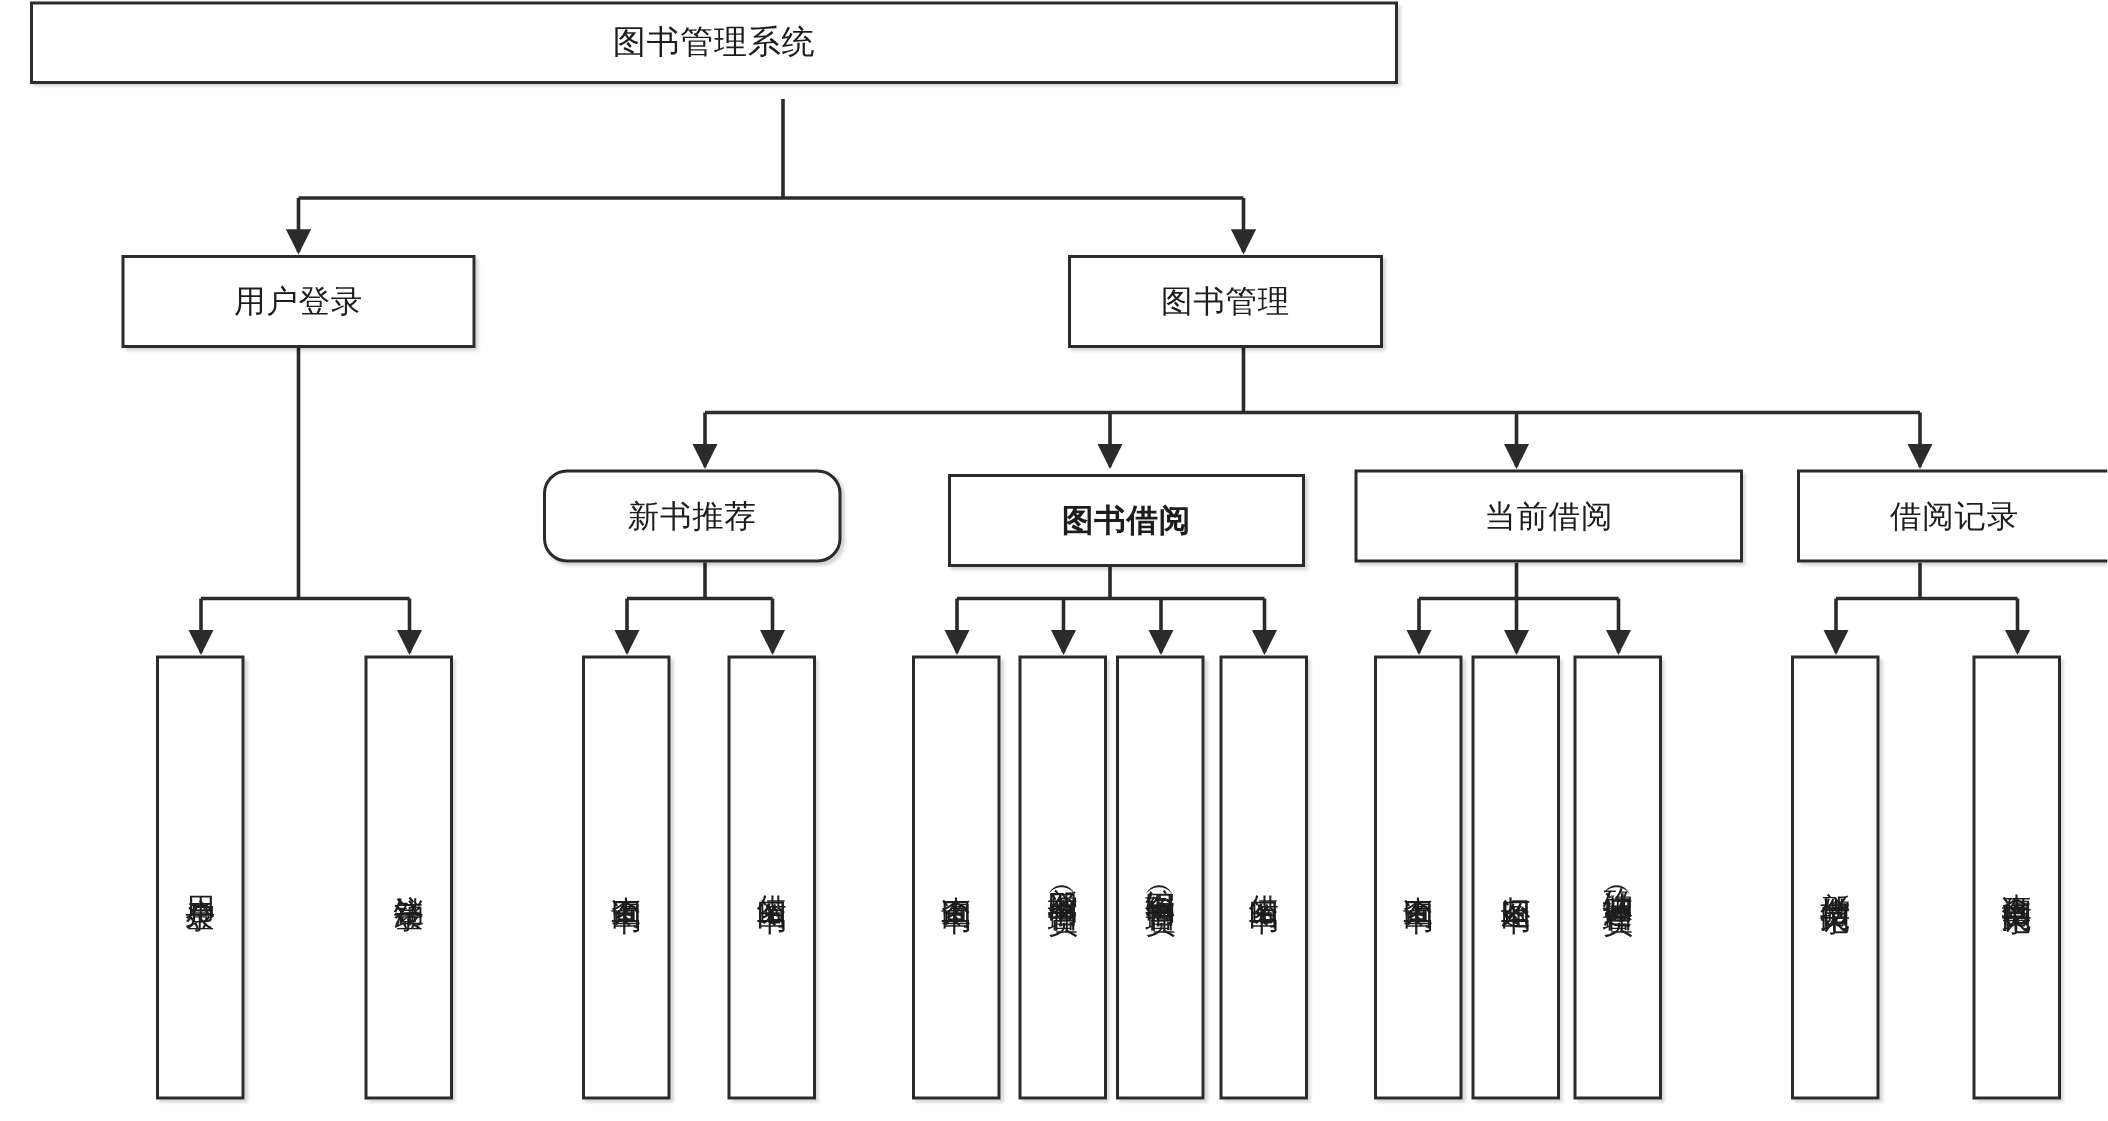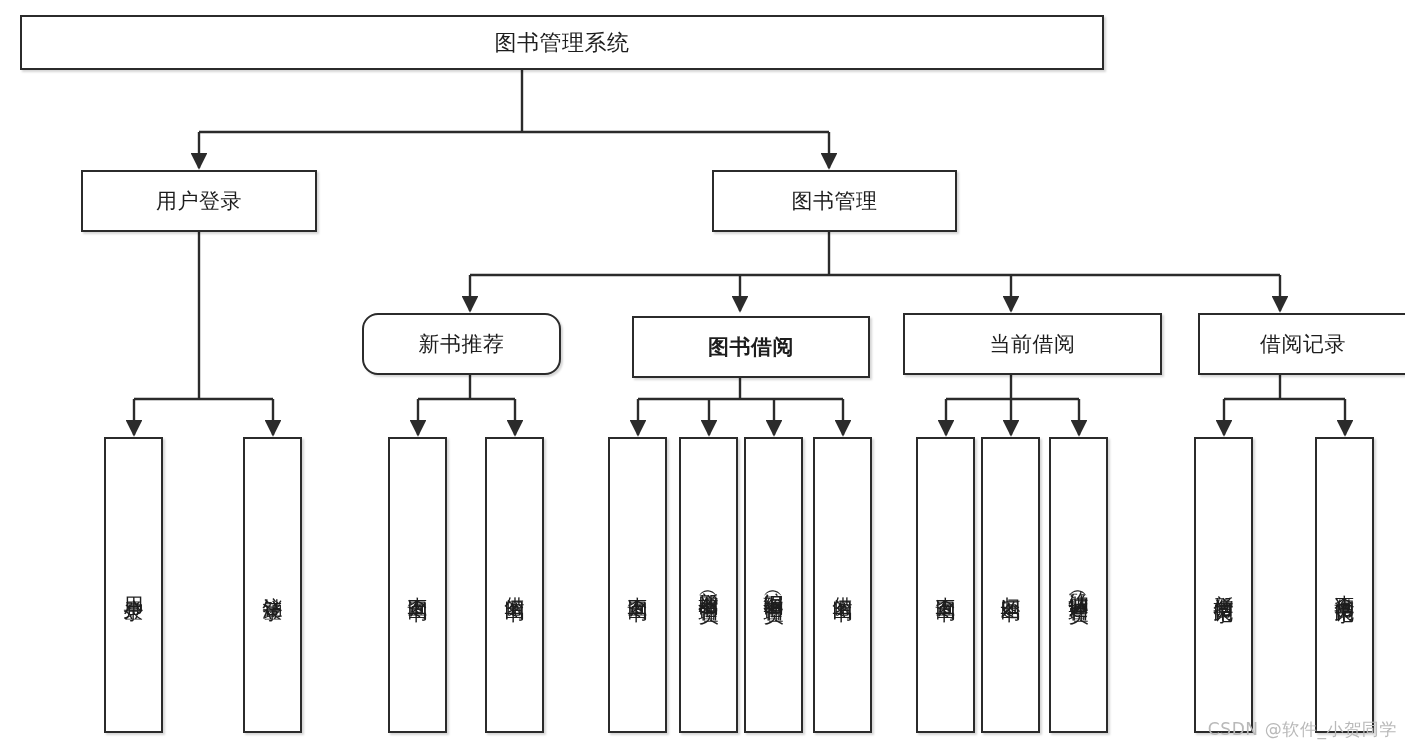--- a/index.html
+++ b/index.html
@@ -106,27 +106,27 @@
         <path d="M 1011 399 L 1011 435" marker-end="url(#arrow)"></path>
         <path d="M 1079 399 L 1079 435" marker-end="url(#arrow)"></path>
         <path d="M 1280 375 L 1280 399"></path>
         <path d="M 1224 399 L 1345 399"></path>
         <path d="M 1224 399 L 1224 435" marker-end="url(#arrow)"></path>
         <path d="M 1345 399 L 1345 435" marker-end="url(#arrow)"></path>
       </g>
   </svg>
 
   <div id="node-layer">
-      <div class="node root" style="left: 20px; top: 15px; width: 1084px; height: 55px;">
+      <div class="node root" style="left: 20px; top: 1px; width: 912px; height: 55px;">
         <span class="label">图书管理系统</span>
       </div>
       <div class="node" style="left: 81px; top: 170px; width: 236px; height: 62px;">
         <span class="label">用户登录</span>
       </div>
-      <div class="node" style="left: 712px; top: 170px; width: 245px; height: 62px;">
+      <div class="node" style="left: 712px; top: 170px; width: 210px; height: 62px;">
         <span class="label">图书管理</span>
       </div>
       <div class="node" style="left: 362px; top: 313px; width: 199px; height: 62px; border-radius: 16px;">
         <span class="label">新书推荐</span>
       </div>
       <div class="node" style="left: 632px; top: 316px; width: 238px; height: 62px; font-weight: bold;">
         <span class="label">图书借阅</span>
       </div>
       <div class="node" style="left: 903px; top: 313px; width: 259px; height: 62px;">
         <span class="label">当前借阅</span>
@@ -168,14 +168,13 @@
         <span class="label">确认归还（管理员）</span>
       </div>
       <div class="node vertical" style="left: 1194px; top: 437px; width: 59px; height: 296px;">
         <span class="label">新增借阅记录</span>
       </div>
       <div class="node vertical" style="left: 1315px; top: 437px; width: 59px; height: 296px;">
         <span class="label">查询借阅记录</span>
       </div>
     </div>
 
-  <div class="watermark">CSDN @软件_小贺同学</div>
 </div>
 
 </body></html>

